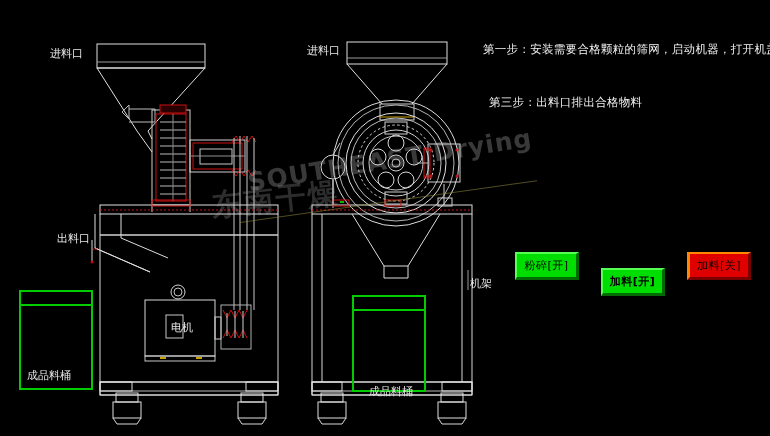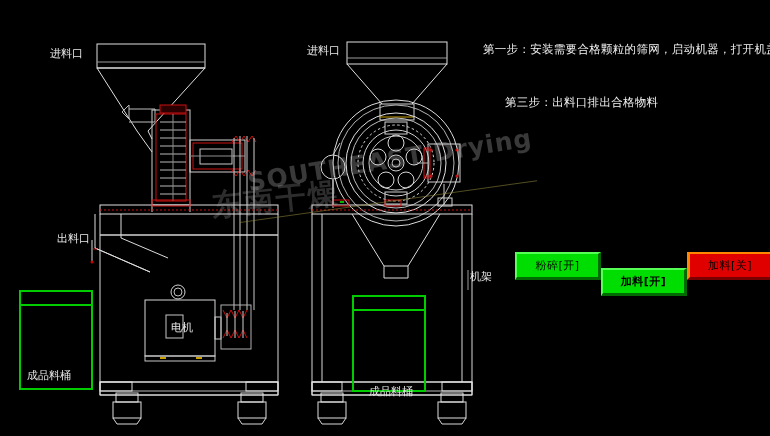--- a/index.html
+++ b/index.html
@@ -29,21 +29,21 @@
   .instr {
     position: absolute;
     color: #f2f2f2;
     font-size: 11.5px;
     line-height: 14px;
     white-space: nowrap;
     letter-spacing: .3px;
   }
   .btn {
     position: absolute;
-    width: 86px; height: 28px;
+    width: 64px; height: 28px;
     display: flex; align-items: center; justify-content: center;
     font-size: 11px;
     letter-spacing: .5px;
     cursor: pointer;
     user-select: none;
   }
   .btn-green {
     background: #00dd00;
     color: #000000;
     border-top: 2px solid #55ff55;
@@ -322,23 +322,23 @@
   <div class="wm wm-cn">东南干燥</div>
   <div class="wm wm-en">SOUTHEAST Drying</div>
   <div class="wm-line"></div>
 
   <div class="lbl" style="left:50px;  top:48px;">进料口</div>
   <div class="lbl" style="left:57px;  top:233px;text-align:center;">出料口</div>
   <div class="lbl" style="left:27px;  top:370px;">成品料桶</div>
   <div class="lbl" style="left:171px; top:322px;">电机</div>
 
   <div class="lbl" style="left:307px; top:45px;">进料口</div>
-  <div class="lbl" style="left:470px; top:271px;">机架</div>
+  <div class="lbl" style="left:470px; top:278px;">机架</div>
   <div class="lbl" style="left:369px; top:386px;">成品料桶</div>
 
   <div class="instr" style="left:483px; top:42px;">第一步：安装需要合格颗粒的筛网，启动机器，打开机盖。</div>
-  <div class="instr" style="left:505px; top:95px;">第三步：出料口排出合格物料</div>
+  <div class="instr" style="left:489px; top:95px;">第三步：出料口排出合格物料</div>
 
   <div class="btn btn-green" style="left:515px; top:252px;">粉碎[开]</div>
   <div class="btn btn-green" style="left:601px; top:268px;font-weight:bold;">加料[开]</div>
   <div class="btn btn-red" style="left:687px; top:252px;">加料[关]</div>
 
 </div>
 
 </body></html>

